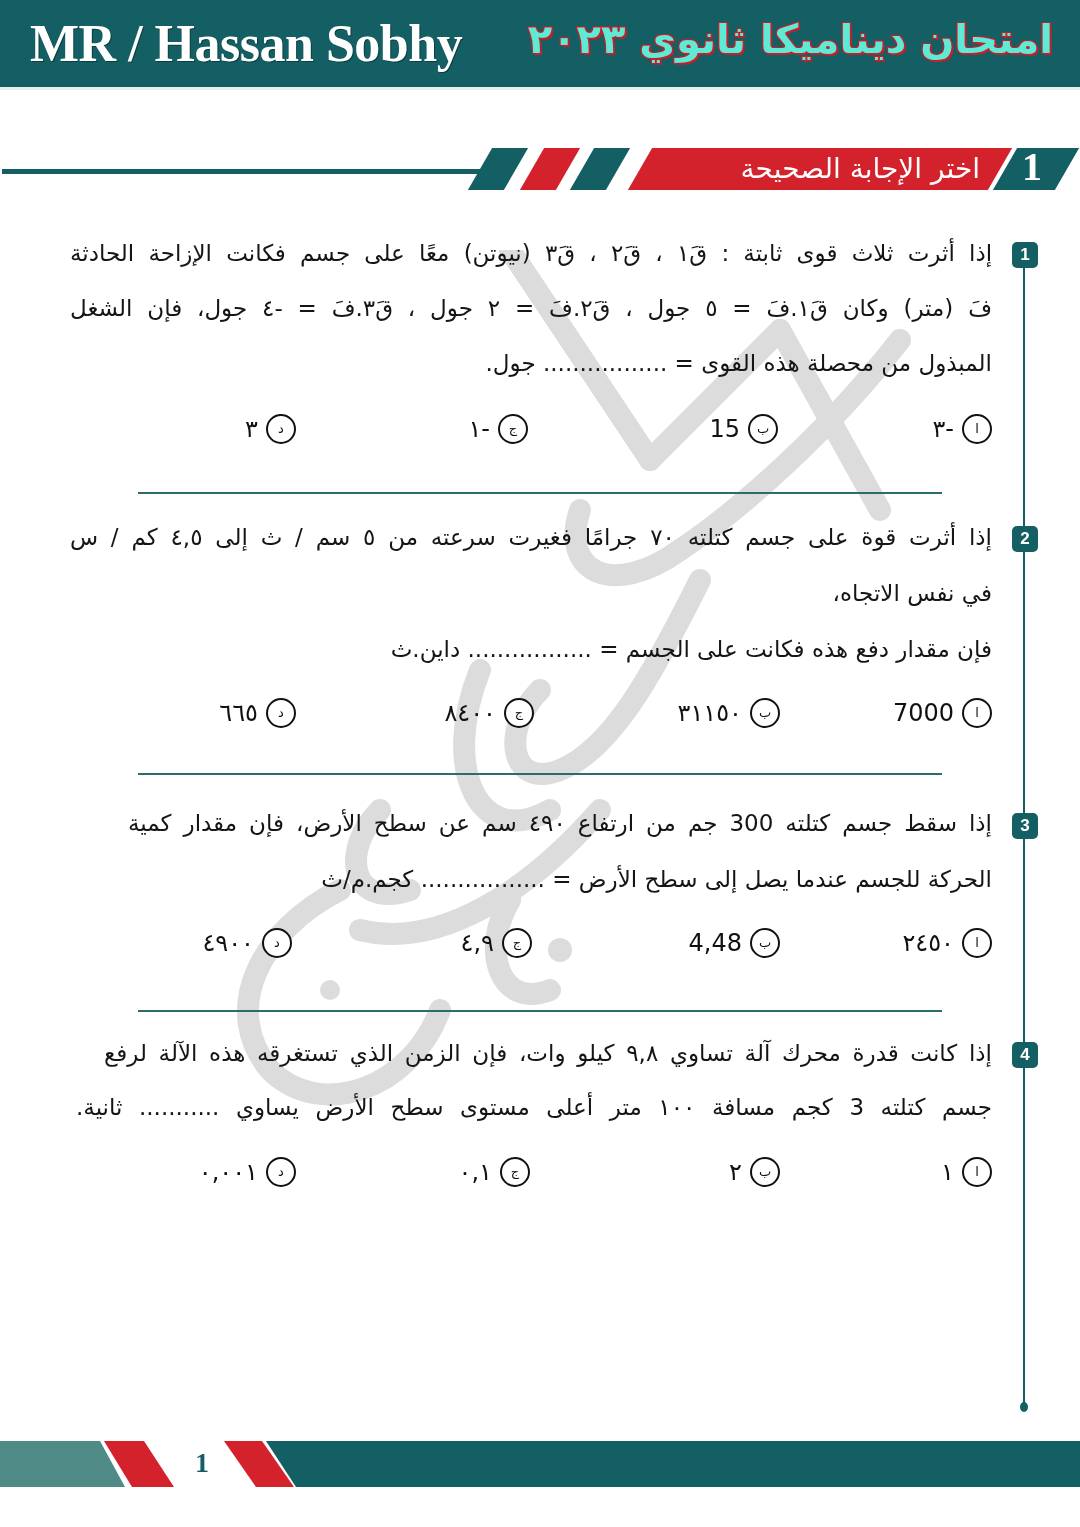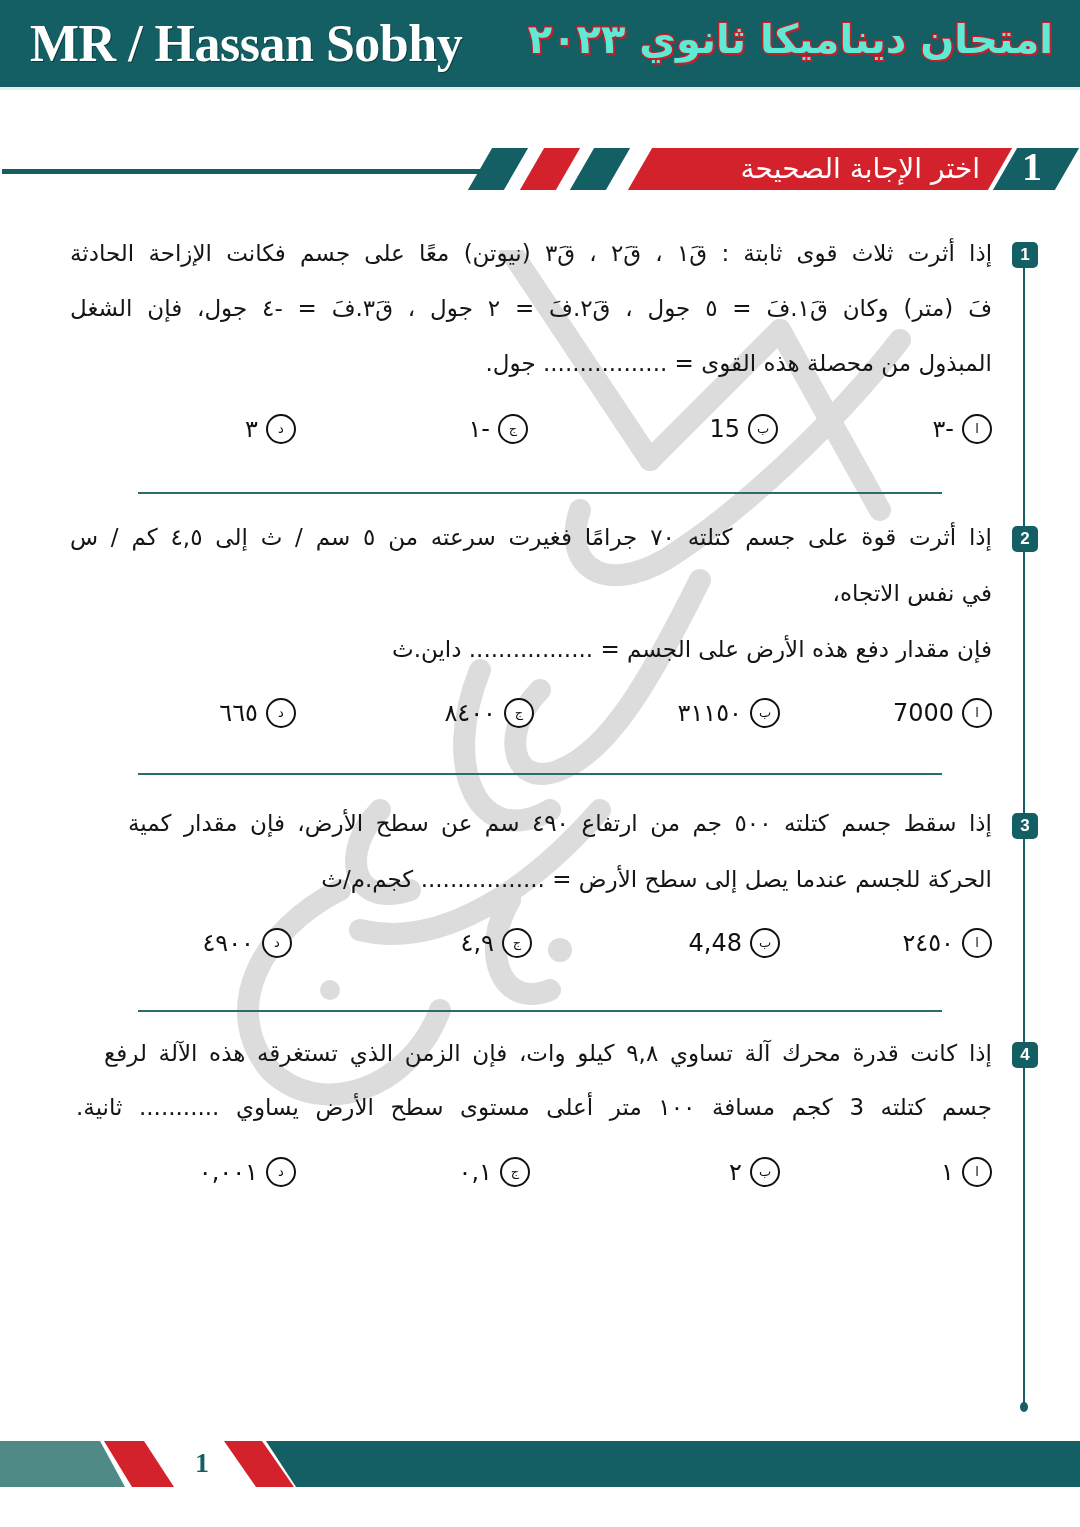--- a/index.html
+++ b/index.html
@@ -140,42 +140,42 @@
 </div>
 <div class="choice" style="top:414px; right:784px">
   <span class="choice-letter">د</span>
   <span>٣</span>
 </div>
 <div class="divider" style="top:492px"></div>
 
 <div class="q-badge" style="top:526px">2</div>
 <div class="q-line full" style="top:524px">إذا أثرت قوة على جسم كتلته ٧٠ جرامًا فغيرت سرعته من ٥ سم / ث إلى ٤,٥ كم / س</div>
 <div class="q-line" style="top:580px">في نفس الاتجاه،</div>
-<div class="q-line" style="top:636px">فإن مقدار دفع هذه الأرض على الجسم = ................. داين.ث</div>
+<div class="q-line" style="top:636px">فإن مقدار دفع هذه فكانت على الجسم = ................. داين.ث</div>
 
 <div class="choice" style="top:698px; right:88px">
   <span class="choice-letter">ا</span>
   <span>7000</span>
 </div>
 <div class="choice" style="top:698px; right:300px">
   <span class="choice-letter">ب</span>
   <span>٣١١٥٠</span>
 </div>
 <div class="choice" style="top:698px; right:546px">
   <span class="choice-letter">ج</span>
   <span>٨٤٠٠</span>
 </div>
 <div class="choice" style="top:698px; right:784px">
   <span class="choice-letter">د</span>
   <span>٦٦٥</span>
 </div>
 <div class="divider" style="top:773px"></div>
 
 <div class="q-badge" style="top:813px">3</div>
-<div class="q-line" style="top:810px; left:128px; text-align:justify; text-align-last:justify">إذا سقط جسم كتلته ٥٠٠ جم من ارتفاع ٤٩٠ سم عن سطح الأرض، فإن مقدار كمية</div>
+<div class="q-line" style="top:810px; left:128px; text-align:justify; text-align-last:justify">إذا سقط جسم كتلته 300 جم من ارتفاع ٤٩٠ سم عن سطح الأرض، فإن مقدار كمية</div>
 <div class="q-line" style="top:866px">الحركة للجسم عندما يصل إلى سطح الأرض = ................. كجم.م/ث</div>
 
 <div class="choice" style="top:928px; right:88px">
   <span class="choice-letter">ا</span>
   <span>٢٤٥٠</span>
 </div>
 <div class="choice" style="top:928px; right:300px">
   <span class="choice-letter">ب</span>
   <span>4,48</span>
 </div>

